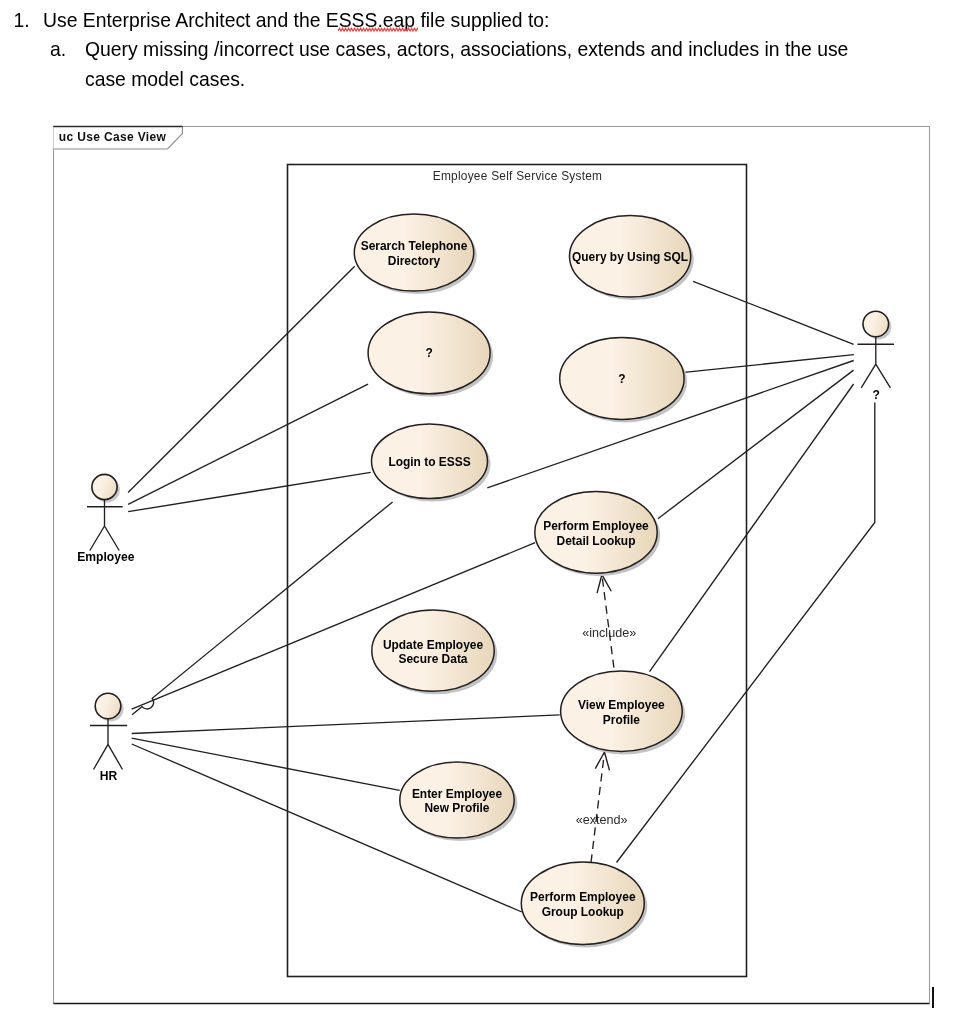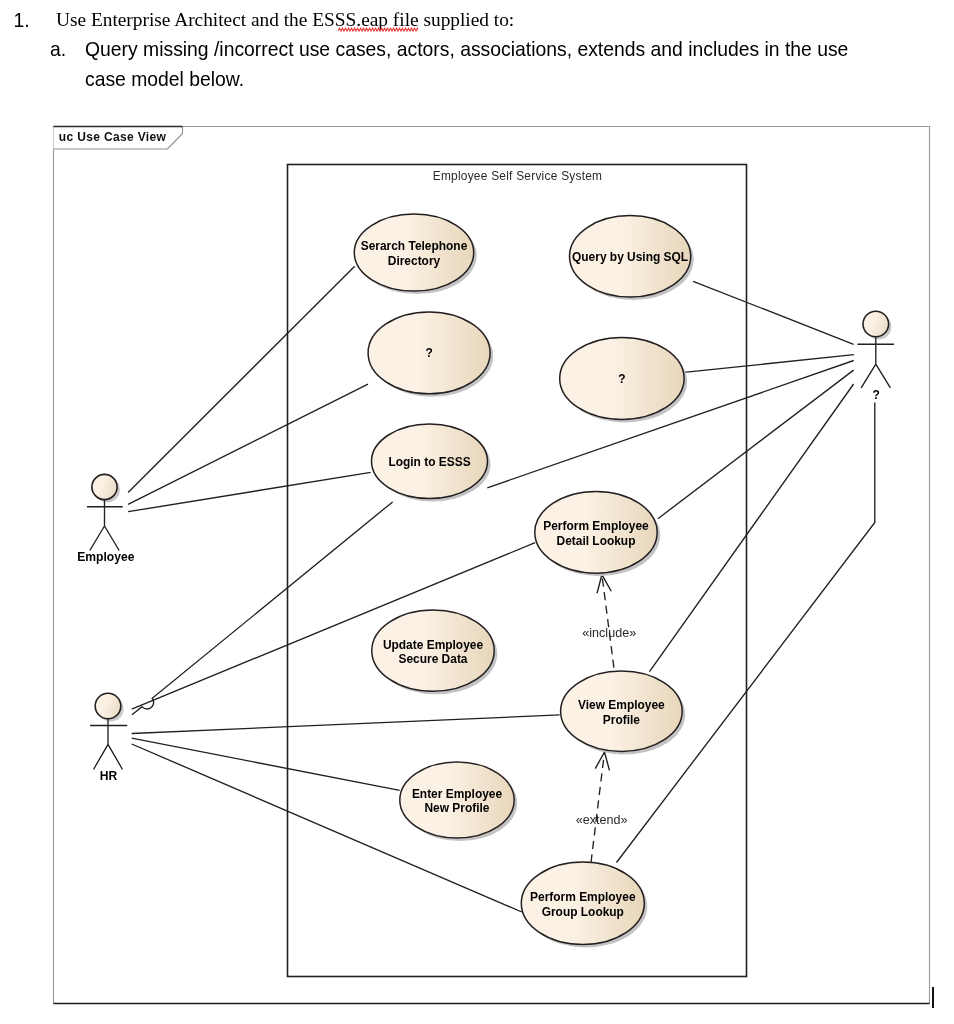--- a/index.html
+++ b/index.html
@@ -11,24 +11,24 @@
   #diagram{position:absolute;left:0;top:0;}
   text{font-family:"Liberation Sans",sans-serif;}
 </style>
 </head>
 <body>
 
 <div id="root">
 
   <div class="qblock">
     <div class="qline" style="left:13.5px;top:8.5px;">1.</div>
-    <div class="qline" style="left:56px;top:8.5px;font-family:Liberation Serif, serif;">Use Enterprise Architect and the ESSS.eap file supplied to:</div>
+    <div class="qline" style="left:43px;top:8.5px;">Use Enterprise Architect and the ESSS.eap file supplied to:</div>
     <div class="qline" style="left:50px;top:38px;">a.</div>
     <div class="qline" style="left:85px;top:38px;">Query missing /incorrect use cases, actors, associations, extends and includes in the use</div>
-    <div class="qline" style="left:85px;top:68px;">case model below.</div>
+    <div class="qline" style="left:85px;top:68px;">case model cases.</div>
     <svg class="squiggle" width="80" height="6" viewBox="0 0 80 6" preserveAspectRatio="none" style="position:absolute;left:337.5px;top:26.5px;">
       <path id="sq" fill="none" stroke="#ee3a3a" stroke-width="1.1" d="M0 4.0 L1.50 1.2 L3.00 4.0 L4.50 1.2 L6.00 4.0 L7.50 1.2 L9.00 4.0 L10.50 1.2 L12.00 4.0 L13.50 1.2 L15.00 4.0 L16.50 1.2 L18.00 4.0 L19.50 1.2 L21.00 4.0 L22.50 1.2 L24.00 4.0 L25.50 1.2 L27.00 4.0 L28.50 1.2 L30.00 4.0 L31.50 1.2 L33.00 4.0 L34.50 1.2 L36.00 4.0 L37.50 1.2 L39.00 4.0 L40.50 1.2 L42.00 4.0 L43.50 1.2 L45.00 4.0 L46.50 1.2 L48.00 4.0 L49.50 1.2 L51.00 4.0 L52.50 1.2 L54.00 4.0 L55.50 1.2 L57.00 4.0 L58.50 1.2 L60.00 4.0 L61.50 1.2 L63.00 4.0 L64.50 1.2 L66.00 4.0 L67.50 1.2 L69.00 4.0 L70.50 1.2 L72.00 4.0 L73.50 1.2 L75.00 4.0 L76.50 1.2 L78.00 4.0 L79.50 1.2 L81.00 4.0"></path>
     </svg>
     <div class="caret" style="position:absolute;left:932px;top:987px;width:1.8px;height:21px;background:#121212;"></div>
   </div>
 
   <svg id="diagram" width="954" height="1024" viewBox="0 0 954 1024">
     <defs>
       <linearGradient id="ucg" x1="0" y1="0" x2="1" y2="0">
         <stop id="ucg-l" offset="0" stop-color="#fbf1e4"></stop>

